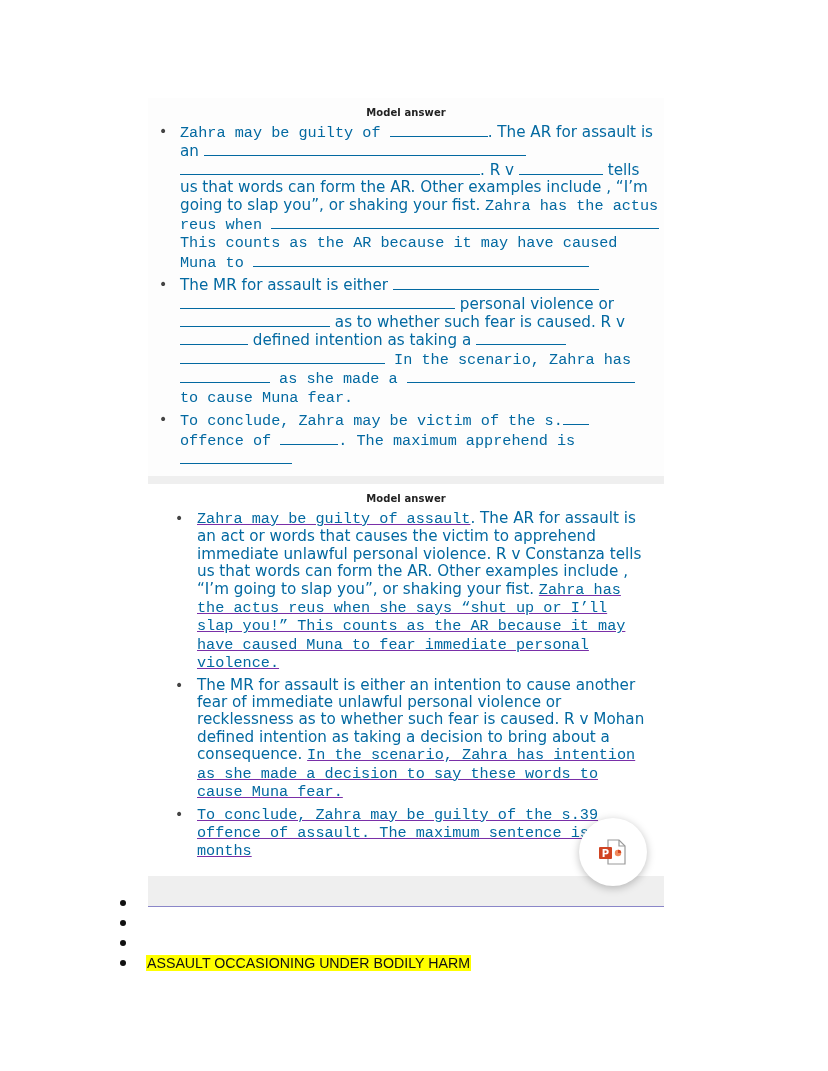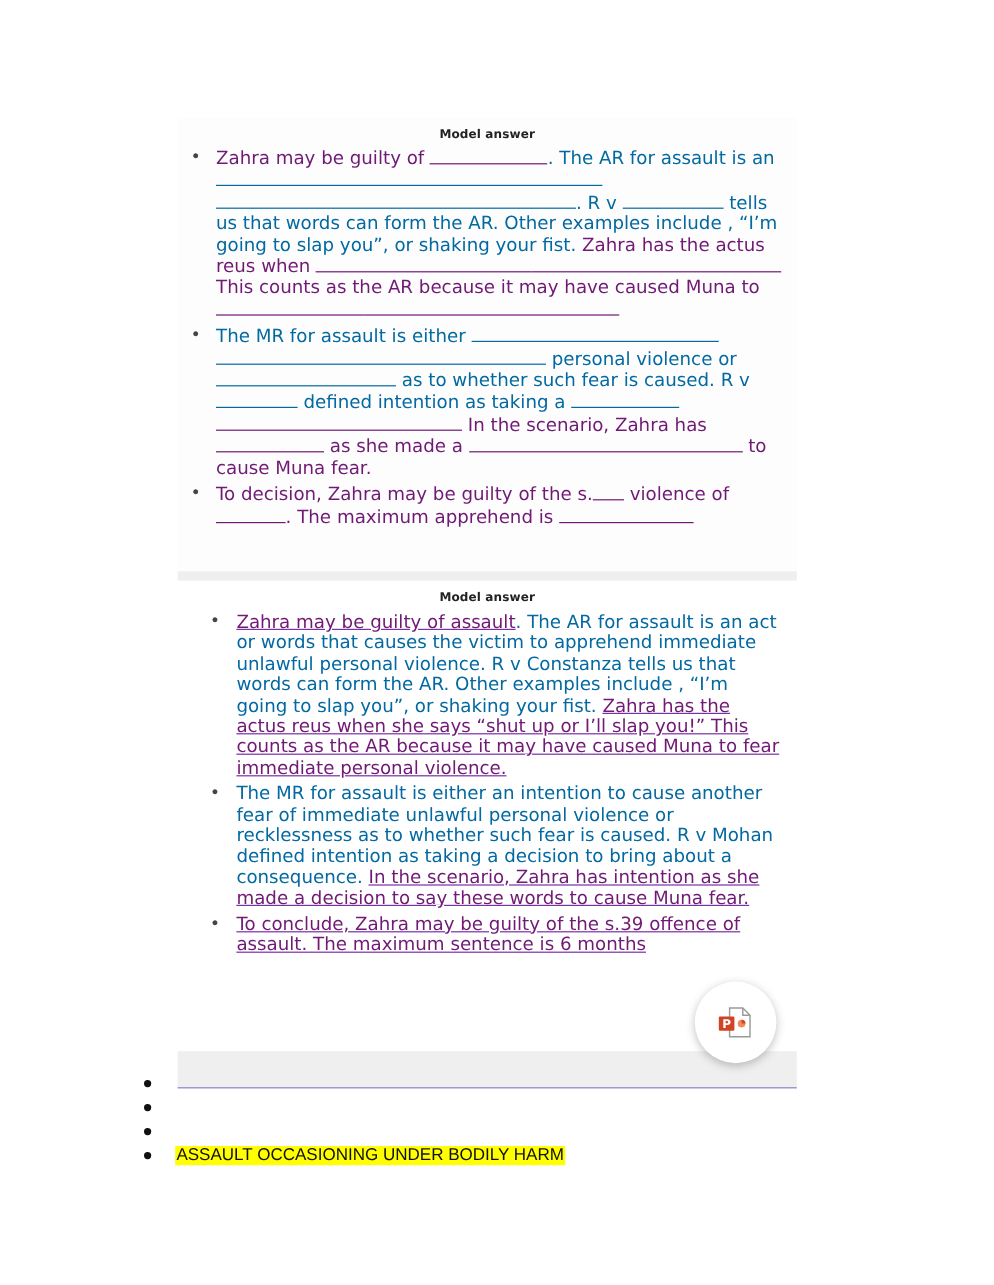--- a/index.html
+++ b/index.html
@@ -14,42 +14,42 @@
     .panel-title { text-align: center; font-size: 10px; color: #222; font-weight: bold;
                    letter-spacing: 0.1px; margin-top: 9px; }
     ul.ans { list-style: none; margin: 0; padding: 0; }
     ul.ans li { position: relative; font-size: 15.2px; line-height: 17.4px; }
     ul.ans li .dot { position: absolute; top: 0; font-size: 14px; color: #444; }
     .p1 ul.ans { margin-top: 5px; padding-left: 32px; padding-right: 4px; }
     .p1 ul.ans li .dot { left: -21px; }
     .p2 ul.ans { margin-top: 6px; padding-left: 49px; padding-right: 14px; }
     .p2 ul.ans li .dot { left: -22px; }
     ul.ans li + li { margin-top: 4px; }
-    .pu { color: #701a75; }
+    .pu { color: #0369a1; font-family: Liberation Mono, monospace; }
     .bl { color: #0369a1; }
     .u  { text-decoration: underline; text-decoration-color: #7a2fa8; }
     .blank { display: inline-block; border-bottom: 1.4px solid currentColor; height: 13px; vertical-align: baseline; }
     .fab { position: absolute; left: 579px; top: 818px; width: 68px; height: 68px; border-radius: 50%;
            background: #ffffff; box-shadow: 0 2px 8px rgba(0,0,0,0.25); }
     .ppt { position: absolute; left: 18px; top: 20px; width: 30px; height: 28px; }
     .bullets { position: absolute; left: 118px; top: 893px; margin: 0; padding: 0; list-style: none; }
     .bullets li { position: relative; height: 20px; font-family: "Liberation Sans", sans-serif; font-size: 14.2px;
                   color: #111; padding-left: 28px; line-height: 20px; }
     .bullets li .bdot { position: absolute; left: 2px; top: 7px; width: 6px; height: 6px; border-radius: 50%; background: #111; }
     .hl { background: #ffff00; padding: 0 1px; }
   </style>
 </head>
 <body>
 
 <div class="panel panel1 p1">
   <div class="panel-title">Model answer</div>
   <ul class="ans" id="list1">
       <li><span class="dot">•</span><span class="pu">Zahra may be  guilty of </span><span class="pu blank" style="width: 98px;"></span><span class="bl">. The AR for assault is an </span><span class="bl blank" style="width: 322px;"></span><span class="bl blank" style="width: 300px;"></span><span class="bl">. R v </span><span class="bl blank" style="width: 84px;"></span><span class="bl"> tells us that words can form the AR. Other examples include , “I’m going to slap you”, or shaking your fist. </span><span class="pu">Zahra has the actus reus when </span><span class="pu blank" style="width: 180px;"></span><span class="pu blank" style="width: 208px;"></span><span class="pu"> This counts as the AR because it may have caused Muna to </span><span class="pu blank" style="width: 124px;"></span><span class="pu blank" style="width: 212px;"></span></li>
       <li><span class="dot">•</span><span class="bl">The MR for assault is either </span><span class="bl blank" style="width: 206px;"></span><span class="bl blank" style="width: 275px;"></span><span class="bl"> personal violence or </span><span class="bl blank" style="width: 150px;"></span><span class="bl"> as to whether such fear is caused. R v </span><span class="bl blank" style="width: 68px;"></span><span class="bl"> defined intention as taking a </span><span class="bl blank" style="width: 90px;"></span><span class="pu blank" style="width: 205px;"></span><span class="pu"> In the scenario, Zahra has </span><span class="pu blank" style="width: 90px;"></span><span class="pu"> as she made a </span><span class="pu blank" style="width: 228px;"></span><span class="pu"> to cause Muna fear.</span></li>
-      <li><span class="dot">•</span><span class="pu">To decision, Zahra may be guilty of the s.</span><span class="pu blank" style="width: 26px;"></span><span class="pu"> violence of </span><span class="pu blank" style="width: 58px;"></span><span class="pu">. The maximum apprehend is </span><span class="pu blank" style="width: 112px;"></span></li>
+      <li><span class="dot">•</span><span class="pu">To conclude, Zahra may be victim of the s.</span><span class="pu blank" style="width: 26px;"></span><span class="pu"> offence of </span><span class="pu blank" style="width: 58px;"></span><span class="pu">. The maximum apprehend is </span><span class="pu blank" style="width: 112px;"></span></li>
     </ul>
 </div>
 <div class="sep-bar sep1"></div>
 
 <div class="panel panel2 p2">
   <div class="panel-title">Model answer</div>
   <ul class="ans" id="list2">
       <li><span class="dot">•</span><span class="pu u">Zahra may be  guilty of assault</span><span class="bl">. The AR for assault is an act or words that causes the victim to apprehend immediate unlawful personal violence. R v Constanza tells us that words can form the AR. Other examples include , “I’m going to slap you”, or shaking your fist. </span><span class="pu u">Zahra has the actus reus when she says “shut up or I’ll slap you!” This counts as the AR because it may have caused Muna to fear immediate personal violence.</span></li>
       <li><span class="dot">•</span><span class="bl">The MR for assault is either an intention to cause another fear of immediate unlawful personal violence or recklessness as to whether such fear is caused. R v Mohan defined intention as taking a decision to bring about a consequence.  </span><span class="pu u">In the scenario, Zahra has intention as she made a decision to say these words to cause Muna fear.</span></li>
       <li><span class="dot">•</span><span class="pu u">To conclude, Zahra may be guilty of the s.39 offence of assault. The maximum sentence is 6 months</span></li>

